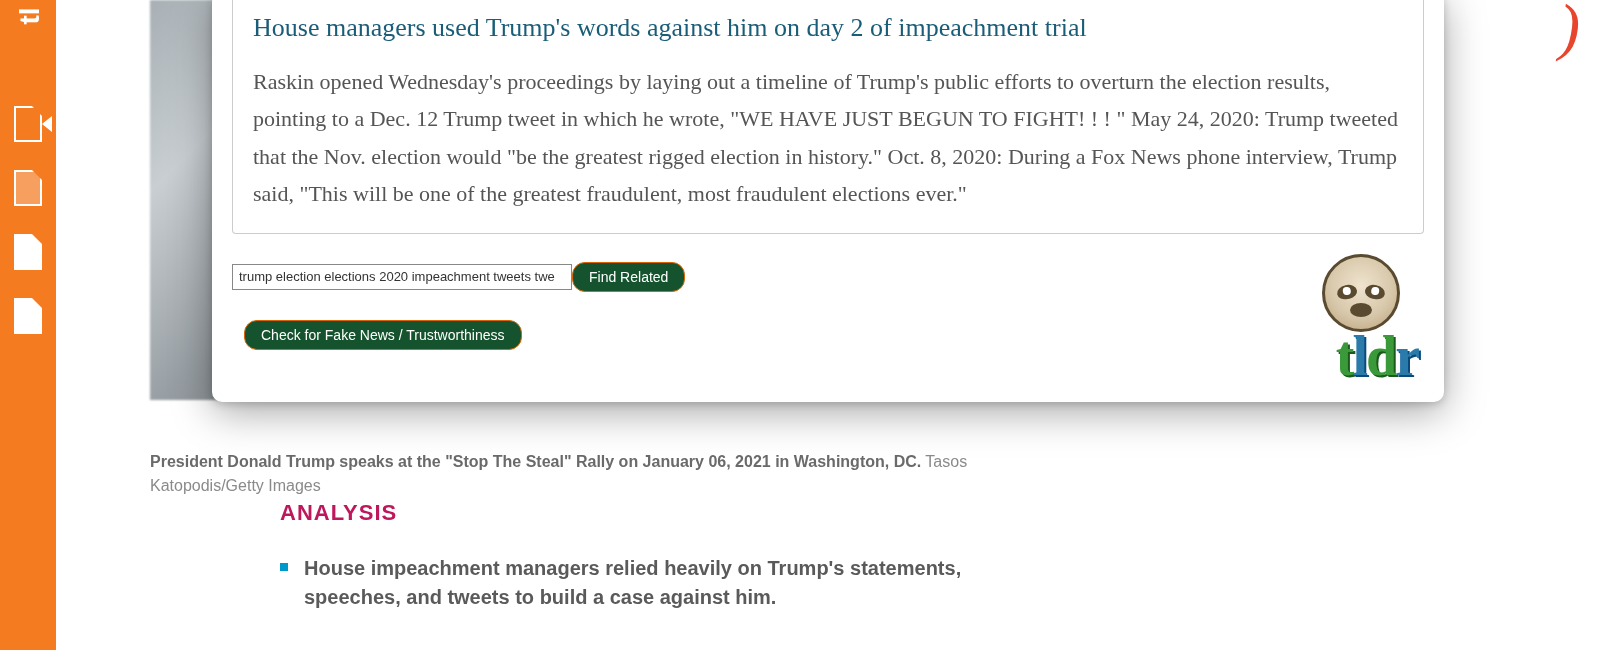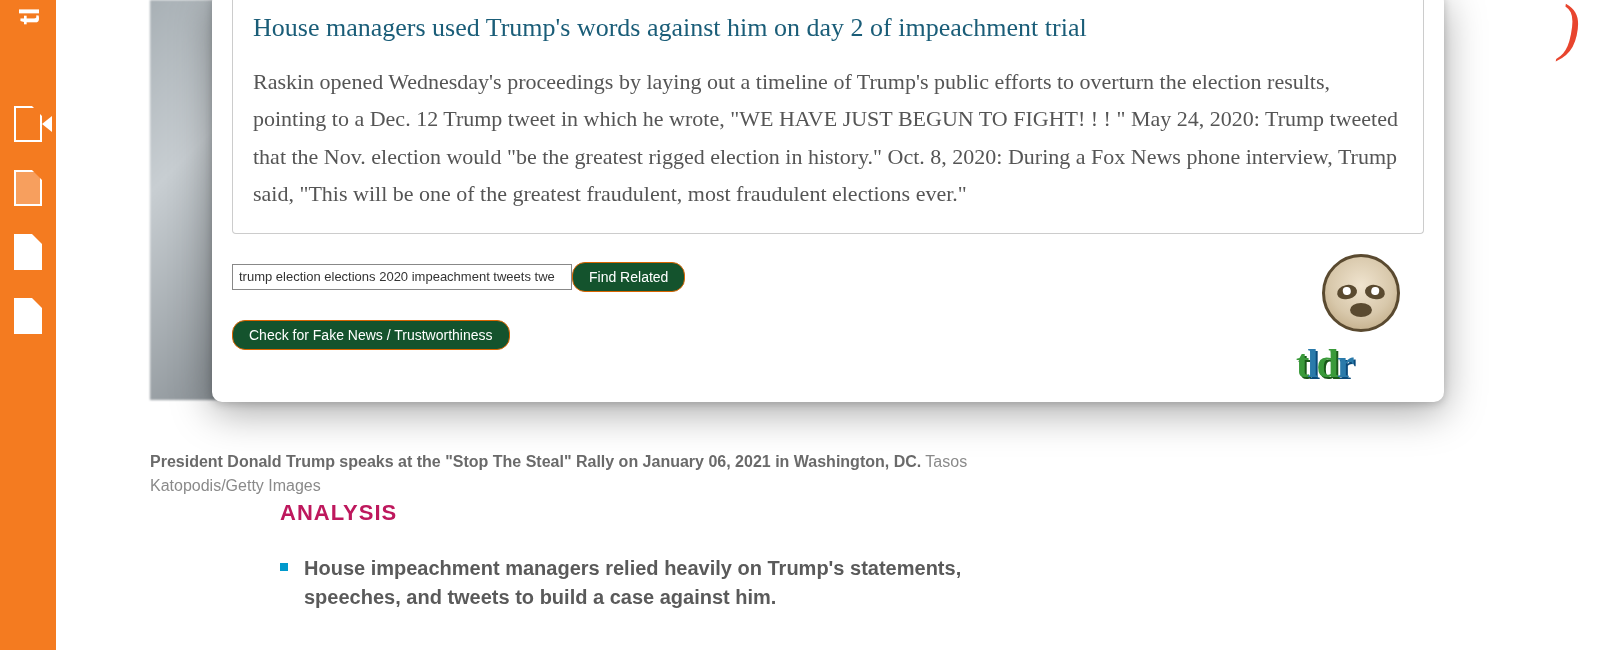--- a/index.html
+++ b/index.html
@@ -172,21 +172,21 @@
   .btn {
     background: #14532d;
     border: 1px solid #d96400;
     color: #fff;
     font-size: 14px;
     padding: 6px 16px;
     border-radius: 13px;
     cursor: pointer;
   }
   .btn-secondary-row {
-    margin: 28px 20px 0 20px;
+    margin: 28px 20px 0 32px;
   }
   .tldr-logo {
     position: absolute;
     right: 18px;
     bottom: 18px;
     width: 130px;
     height: 130px;
   }
   .sloth-head {
     width: 78px; height: 78px;
@@ -217,26 +217,26 @@
     position: absolute;
     width: 22px; height: 14px;
     background: #5a4a30;
     border-radius: 50%;
     bottom: 12px; left: 50%;
     transform: translateX(-50%);
   }
   .tldr-text {
     position: absolute;
     bottom: 0;
-    left: 0; right: 16px;
+    left: 0; right: 8px;
     font-family: Georgia, serif;
-    font-size: 40px;
+    font-size: 56px;
     font-weight: bold;
     letter-spacing: -2px;
-    text-align: left;
+    text-align: right;
     line-height: 1;
   }
   .tldr-text .g { color: #3a9a3a; text-shadow: 2px 2px 0 #1a5a1a; }
   .tldr-text .b { color: #2a7aaa; text-shadow: 2px 2px 0 #0a4a7a; }
 </style>
 </head>
 <body>
 
 <div class="sidebar">
   <div class="sidebar-logo">tl</div>

